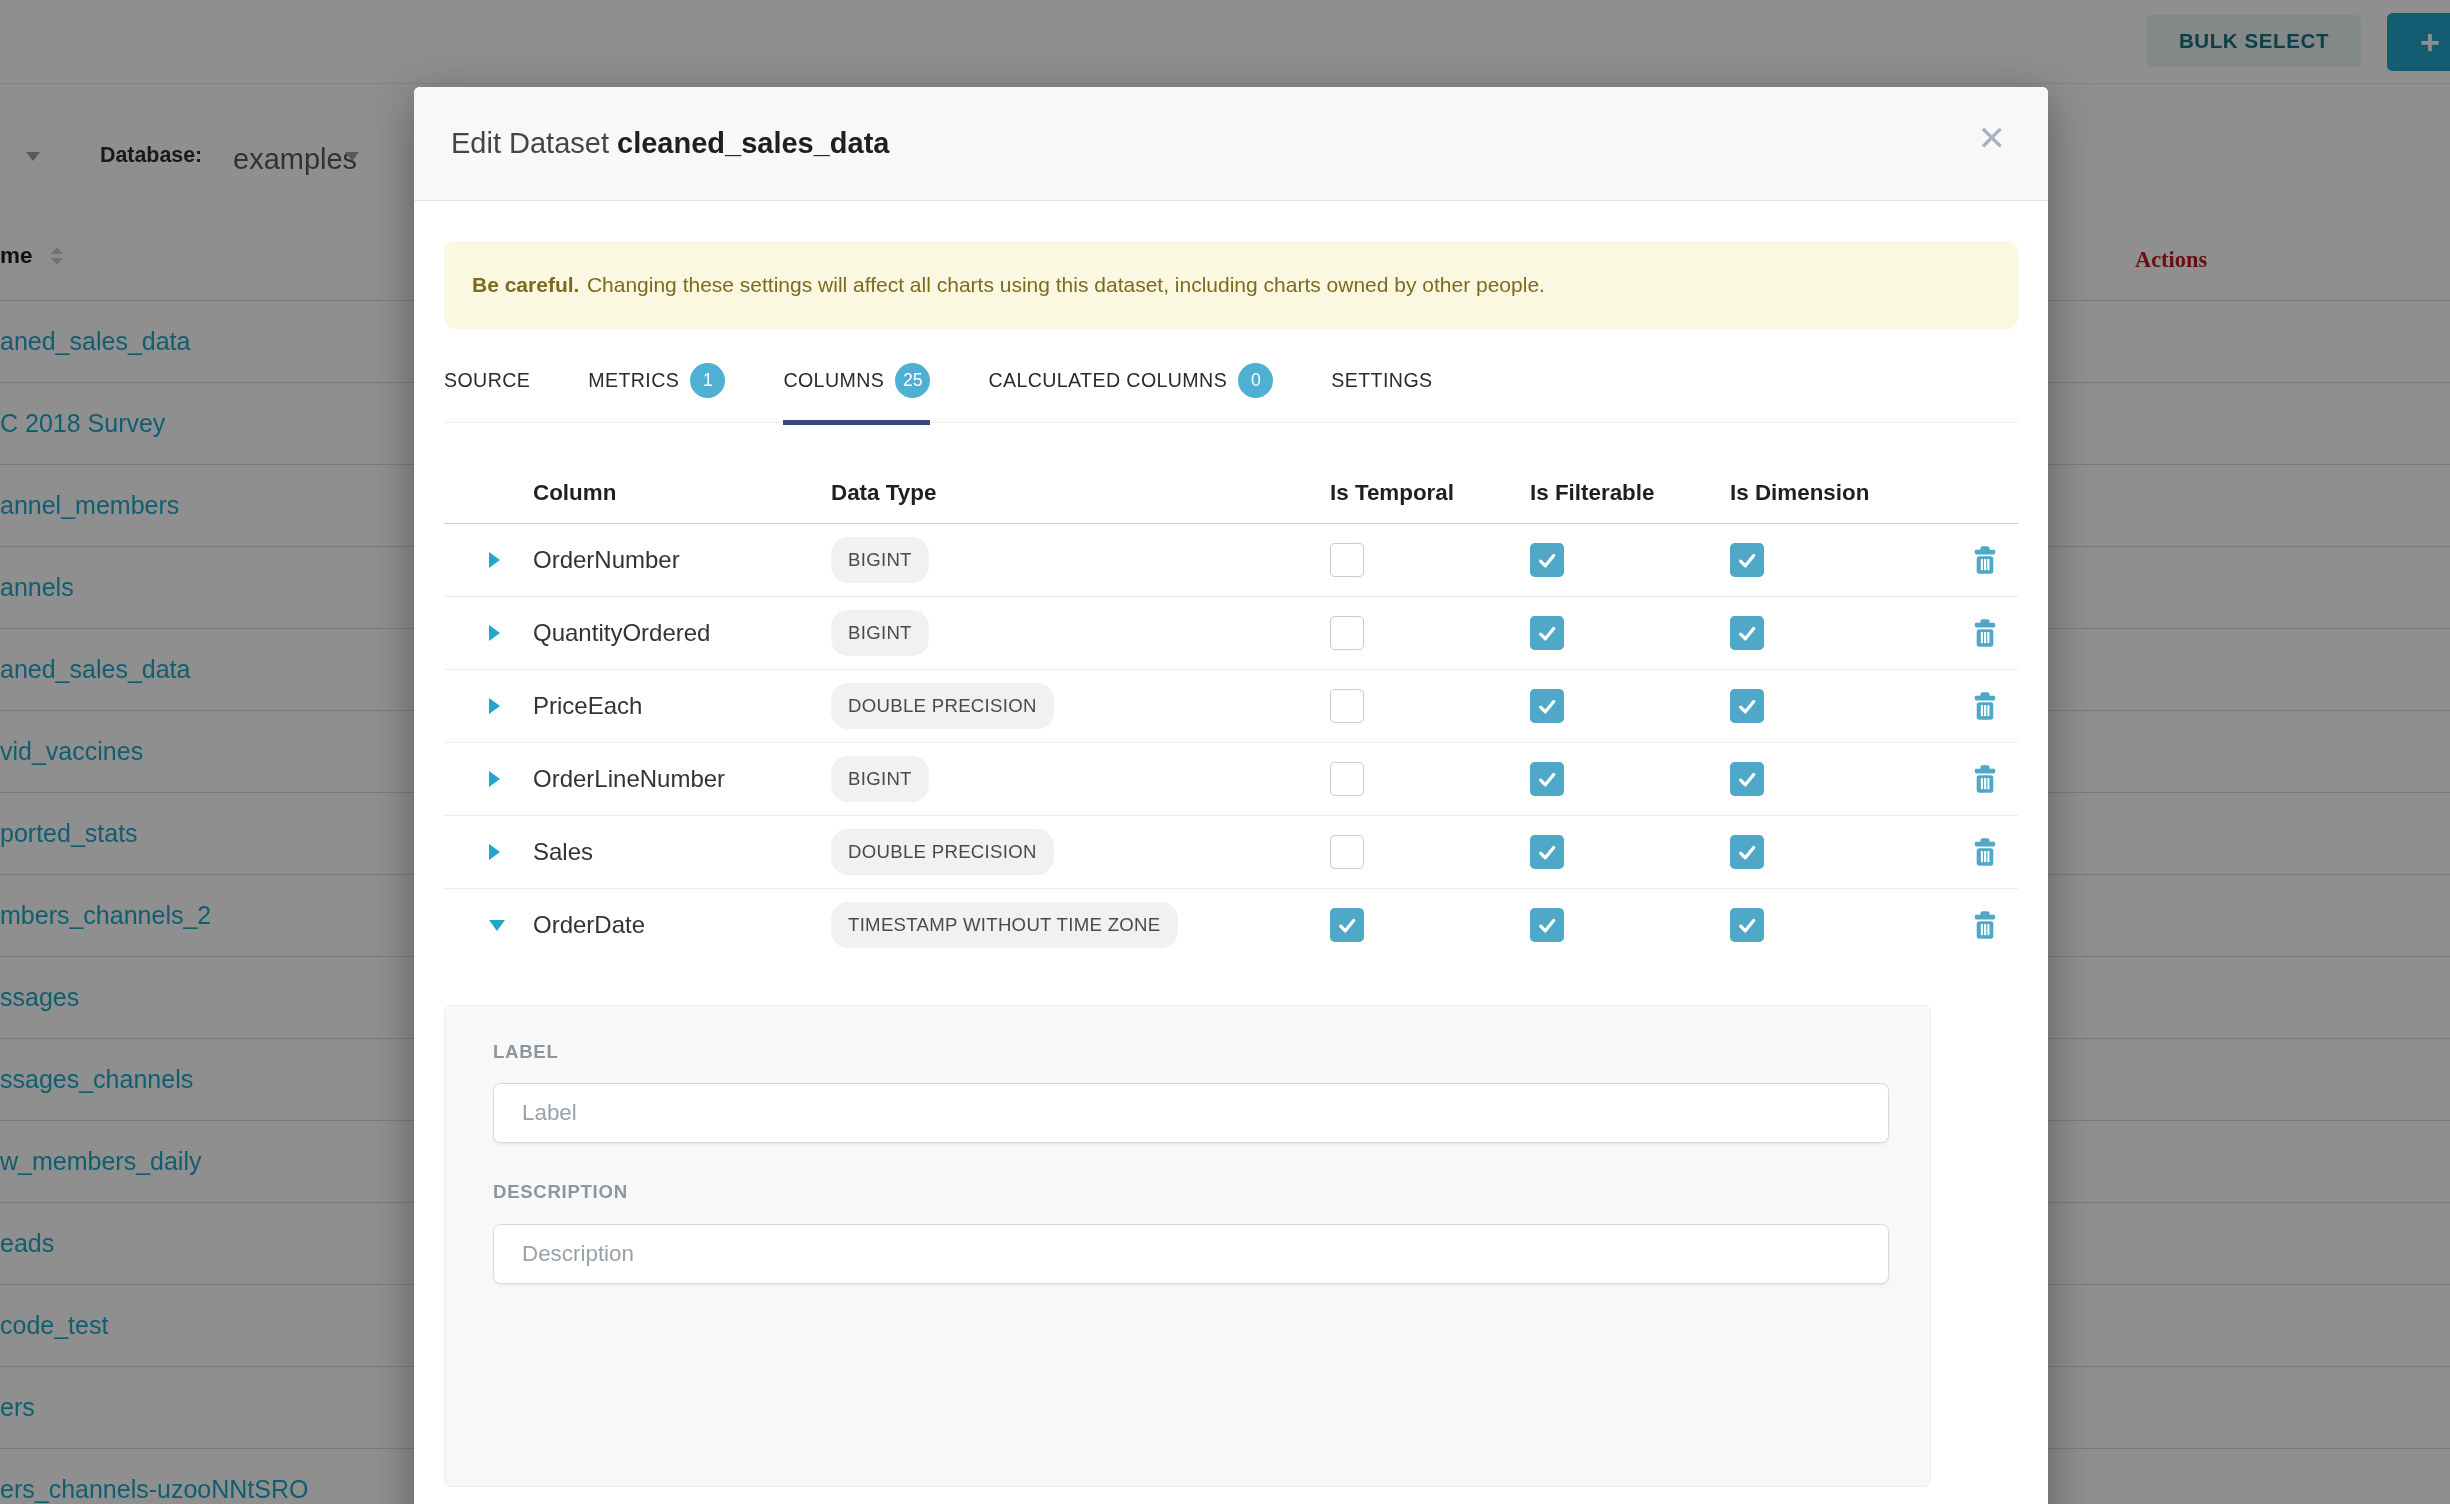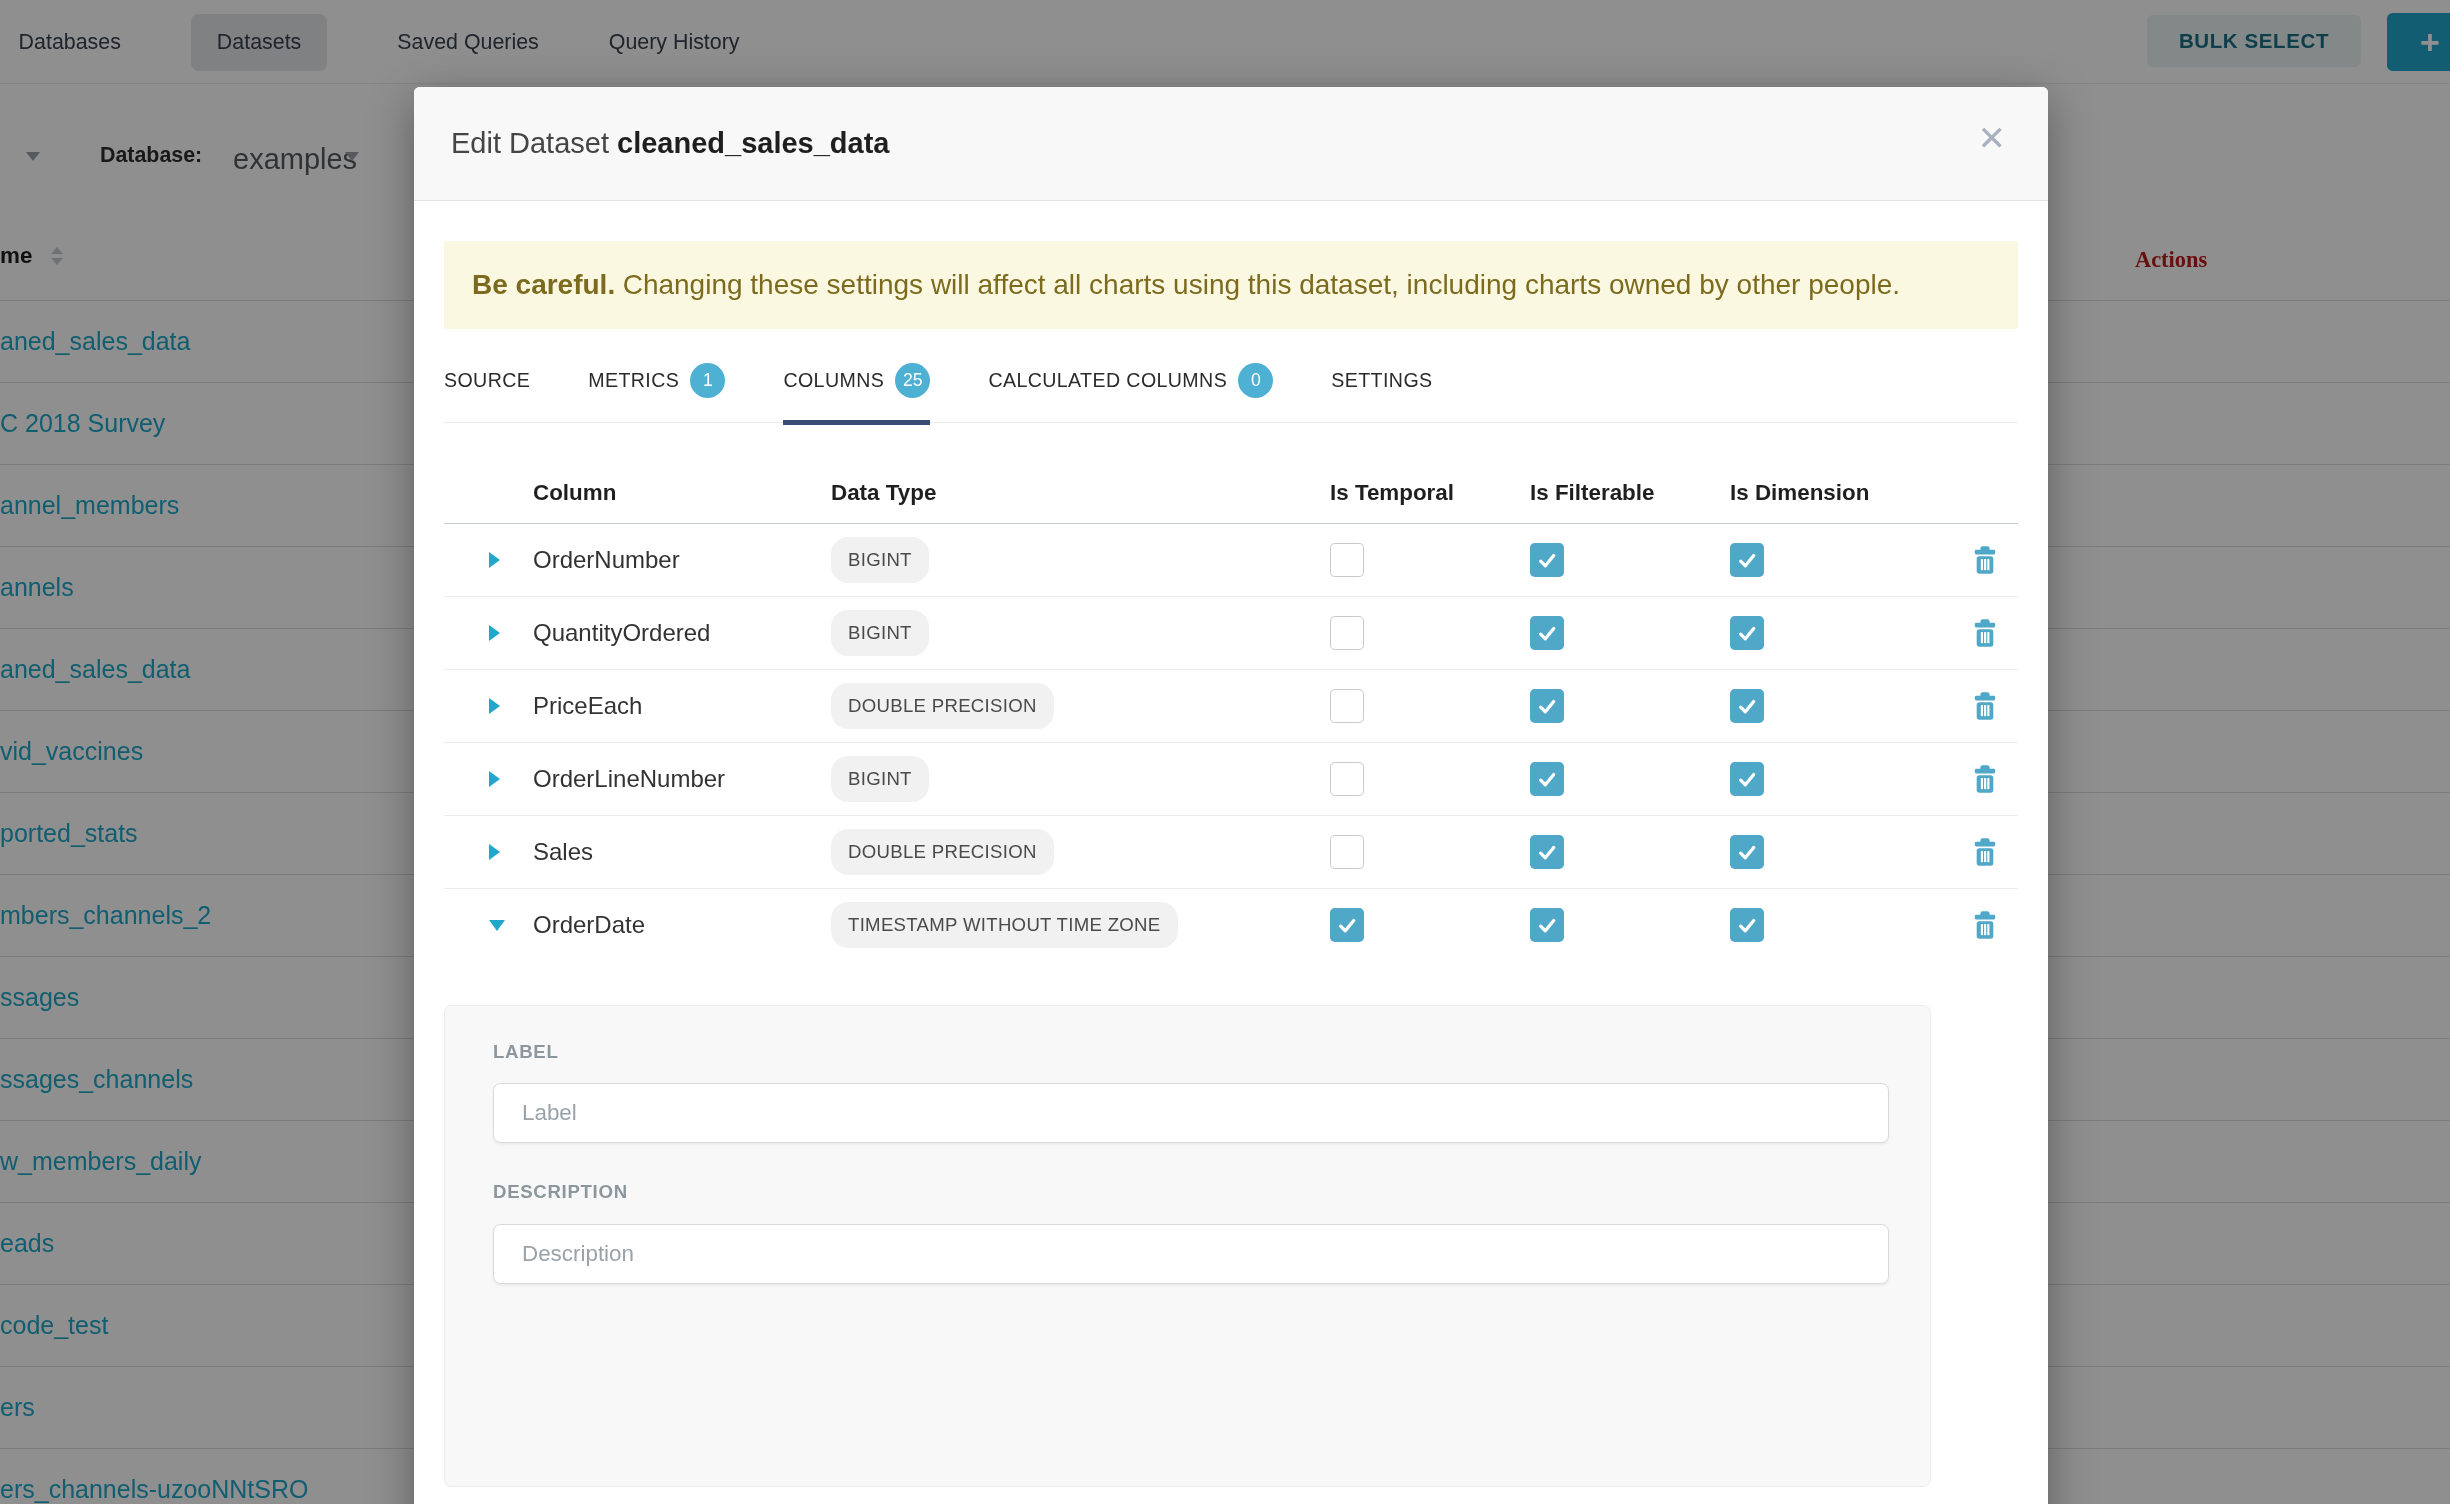--- a/index.html
+++ b/index.html
@@ -38,21 +38,21 @@
 
   
   .modal { position:absolute; left:414px; top:87px; width:1634px; height:1454px; background:#fff; border-radius:5.6px;
     box-shadow:0 11.2px 45px rgba(0,0,0,0.35); overflow:hidden; }
   .mhead { height:114px; background:#F8F8F8; border-bottom:0.9px solid #E3E3E3; position:relative; display:flex; align-items:center; padding:0 37px; }
   .mtitle { font-size:29px; color:#454545; }
   .mtitle b { color:#1F1F1F; font-weight:700; }
   .mclose { position:absolute; right:42px; top:34px; font-size:34px; color:#A9B0BF; cursor:pointer; line-height:1; }
   .mbody { padding:0 30px; }
 
-  .warn { margin-top:40px; min-height:88px; background:#FBF8E1; border-radius:2px; display:flex; align-items:center; padding:0 28px; font-size:28px; color:#7C6B1E; }
+  .warn { margin-top:40px; min-height:88px; background:#FBF8E1; border-radius:11px; display:flex; align-items:center; padding:0 28px; font-size:21px; color:#7C6B1E; }
   .warn b { font-weight:700; margin-right:7.5px; white-space:nowrap; }
 
   .tabs { margin-top:34px; display:flex; gap:58px; border-bottom:1.9px solid #ECECEC; }
   .tab { display:flex; align-items:center; gap:11.2px; padding-bottom:22.4px; border-bottom:5.6px solid transparent; margin-bottom:-3.7px; cursor:pointer; }
   .tab-label { font-size:19.6px; color:#2B2B2B; letter-spacing:0.4px; white-space:nowrap; }
   .tab-badge { min-width:35px; height:35px; border-radius:17.7px; background:#4EB0D2; color:#fff; font-size:17.7px; display:flex; align-items:center; justify-content:center; padding:0 5.6px; }
   .tab.active { border-bottom-color:#394B74; }
 
   .ctable { margin-top:41px; }
   .crow { display:grid; grid-template-columns:89px 298px 499px 200px 200px 224px 1fr; align-items:center; }
@@ -80,26 +80,20 @@
     color:#333; font-family:"Liberation Sans",sans-serif; box-shadow:0 1.9px 2.8px rgba(0,0,0,0.05); outline:none; }
   .tinput::placeholder { color:#9AA2A9; }
 </style>
 </head>
 <body>
 
 <div class="page">
 
   <div>
     <div class="topnav">
-      <div class="nav-items" id="nav-items">
-          <span class="nav-item">Databases</span>
-          <span class="nav-item active">Datasets</span>
-          <span class="nav-item">Saved Queries</span>
-          <span class="nav-item">Query History</span>
-        </div>
       <button class="bulk-btn">BULK SELECT</button>
       <button class="add-btn">
           <span>+</span>
         </button>
     </div>
 
     <div class="filterbar">
       <span class="tri-down f-caret1"></span>
       <span class="f-label">Database:</span>
       <span class="f-value">examples</span>

